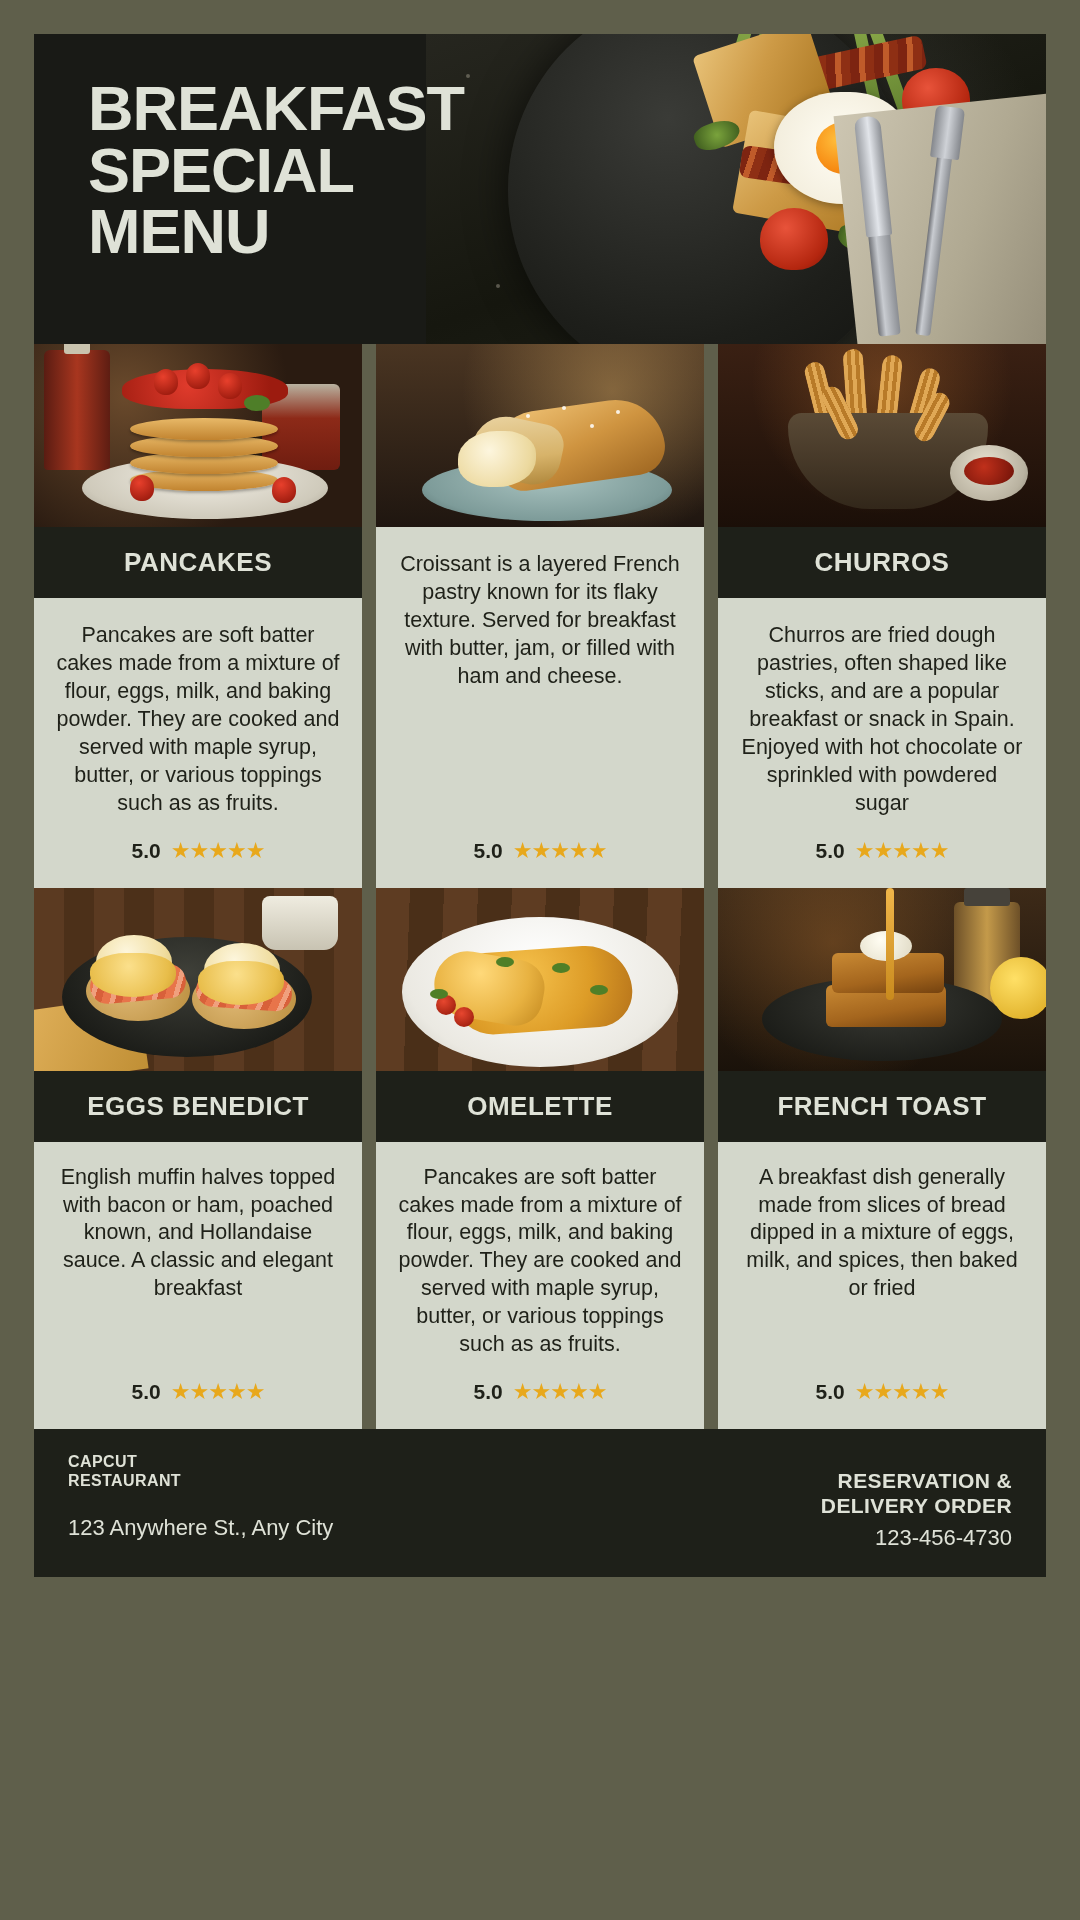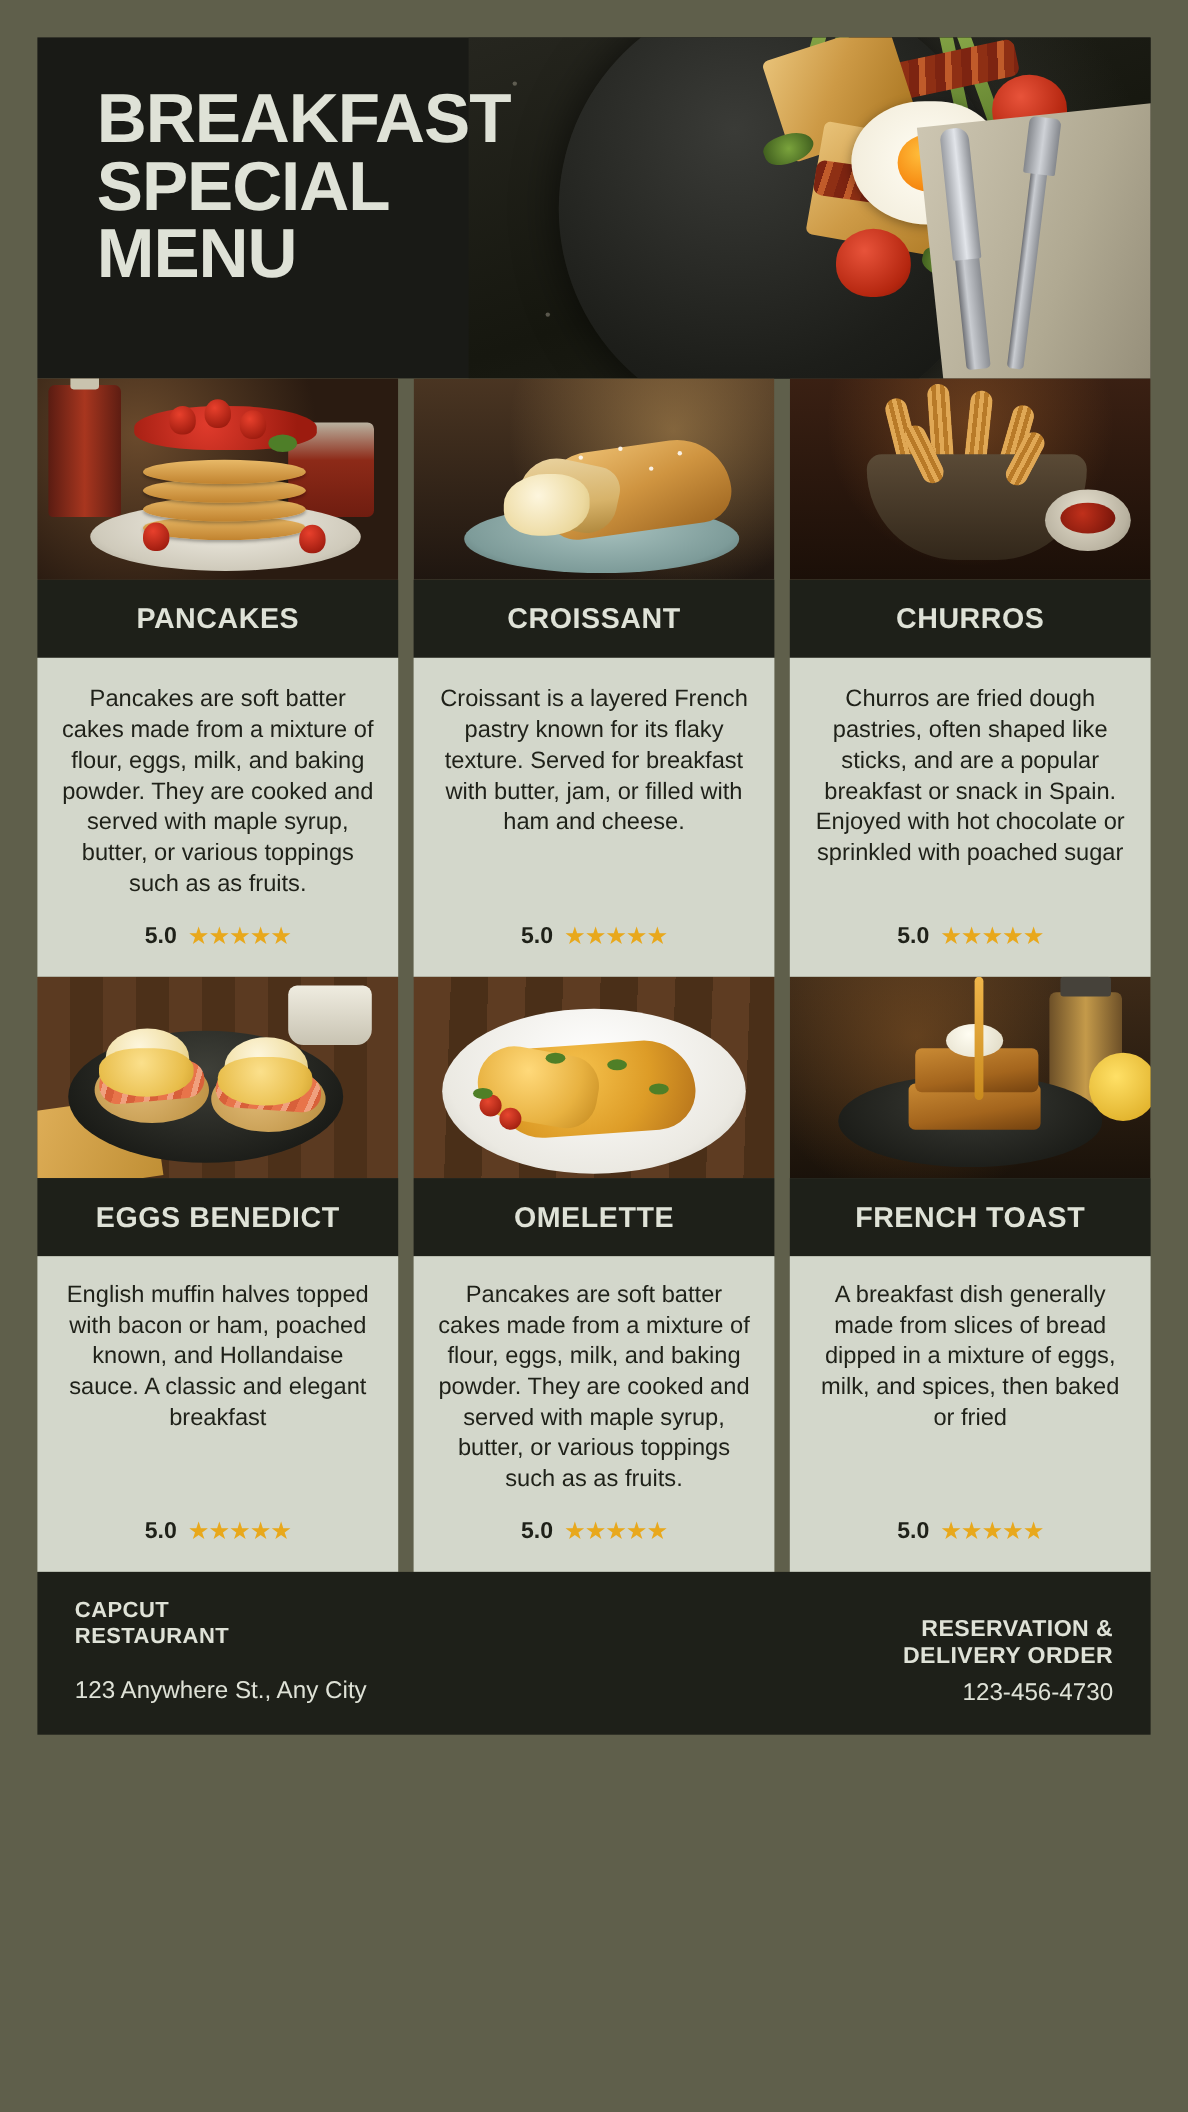--- a/index.html
+++ b/index.html
@@ -208,21 +208,21 @@
   .footer {
     background: #1e2019;
     padding: 24px 34px 26px;
     display: flex;
     justify-content: space-between;
     align-items: flex-start;
     color: #dfe2d7;
     min-height: 108px;
   }
   .f-left-top {
-    font-size: 20px; font-weight: bold; line-height: 1.18;
+    font-size: 16px; font-weight: bold; line-height: 1.18;
     text-transform: uppercase; letter-spacing: .4px;
   }
   .f-left-addr { font-size: 22px; margin-top: 24px; }
   .f-right { text-align: right; margin-top: 16px; }
   .f-right-top {
     font-size: 21px; font-weight: bold; line-height: 1.18;
     text-transform: uppercase; letter-spacing: .4px;
   }
   .f-right-phone { font-size: 22px; margin-top: 6px; }
 
@@ -427,21 +427,20 @@
             <div class="cr-plate"></div>
             <div class="cr-body"></div>
             <div class="cr-body2"></div>
             <div class="cr-cream"></div>
             <div class="cr-sugar" style="left:150px;top:70px"></div>
             <div class="cr-sugar" style="left:186px;top:62px"></div>
             <div class="cr-sugar" style="left:214px;top:80px"></div>
             <div class="cr-sugar" style="left:240px;top:66px"></div>
           </div>
         </div>
-        <div class="card-title">CROISSANT</div>
         <div class="card-body">
           <div class="card-desc">Croissant is a layered French pastry known for its flaky texture. Served for breakfast with butter, jam, or filled with ham and cheese.</div>
           <div class="rating">
             <span class="rating-score">5.0</span>
             <span class="stars">★★★★★</span>
           </div>
         </div>
       </div>
 
       <div class="card">
@@ -453,21 +452,21 @@
             <div class="ch-stick" style="left:160px;bottom:72px;height:100px;transform:rotate(6deg)"></div>
             <div class="ch-stick" style="left:192px;bottom:68px;height:92px;transform:rotate(16deg)"></div>
             <div class="ch-bowl"></div>
             <div class="ch-stick" style="left:112px;bottom:86px;height:56px;transform:rotate(-26deg)"></div>
             <div class="ch-stick" style="left:204px;bottom:84px;height:52px;transform:rotate(28deg)"></div>
             <div class="ch-dip"></div>
           </div>
         </div>
         <div class="card-title">CHURROS</div>
         <div class="card-body">
-          <div class="card-desc">Churros are fried dough pastries, often shaped like sticks, and are a popular breakfast or snack in Spain. Enjoyed with hot chocolate or sprinkled with poached sugar</div>
+          <div class="card-desc">Churros are fried dough pastries, often shaped like sticks, and are a popular breakfast or snack in Spain. Enjoyed with hot chocolate or sprinkled with powdered sugar</div>
           <div class="rating">
             <span class="rating-score">5.0</span>
             <span class="stars">★★★★★</span>
           </div>
         </div>
       </div>
 
     </div>
 
     <div class="row row2">

